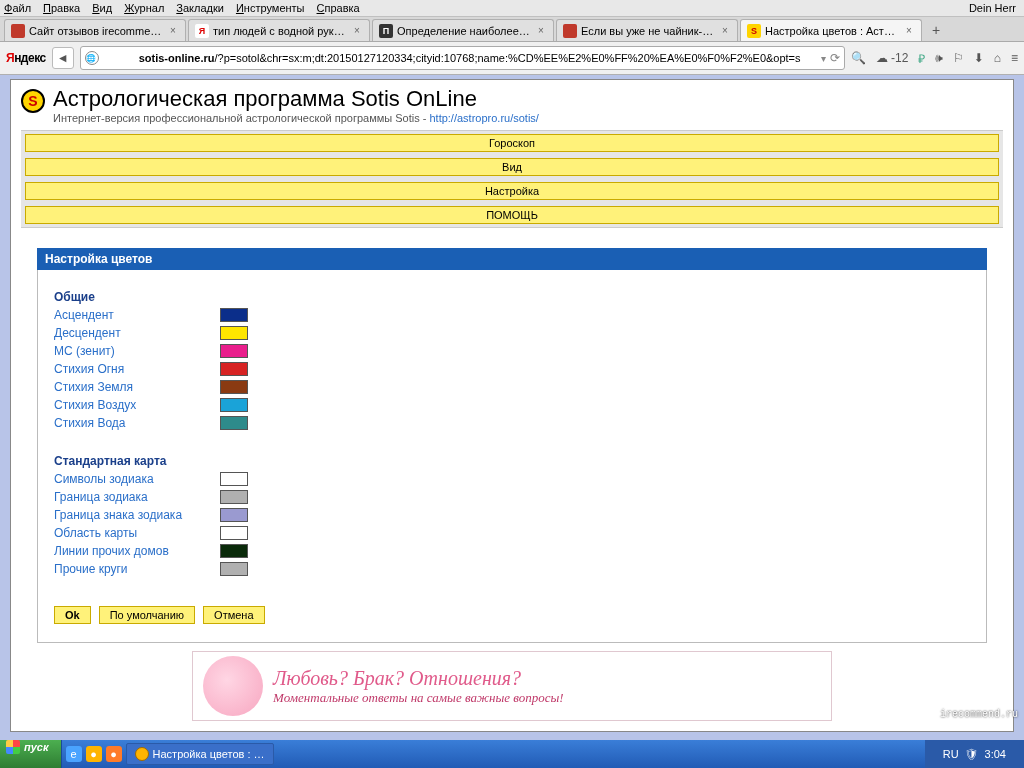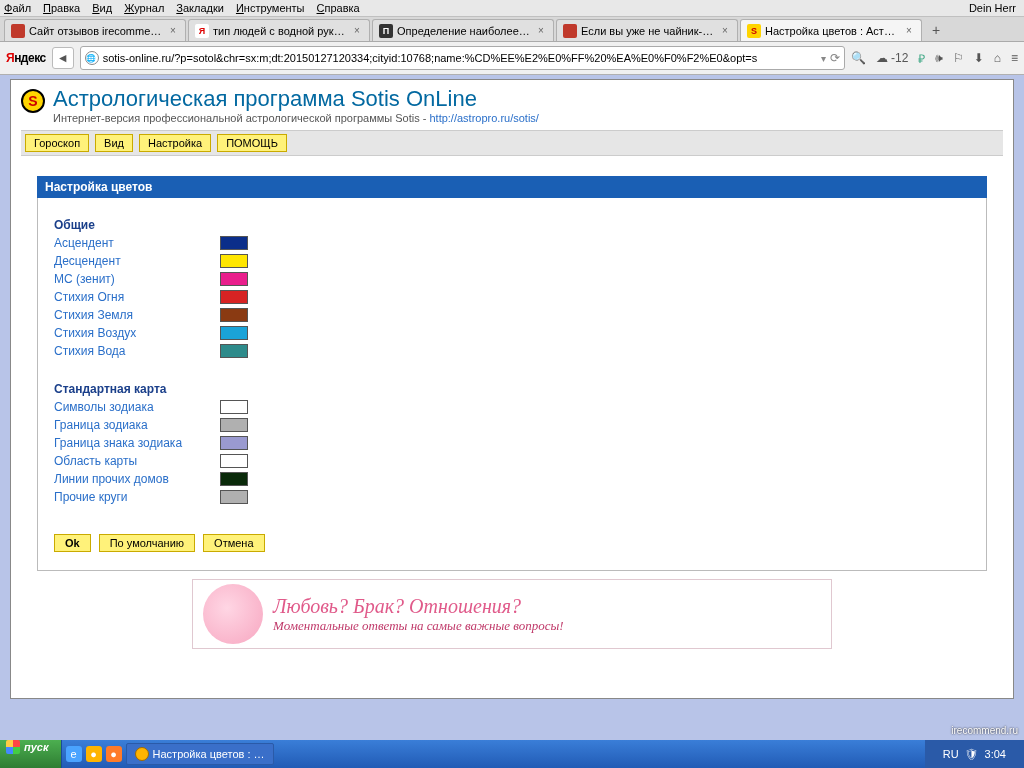--- a/index.html
+++ b/index.html
@@ -19,36 +19,36 @@
   .tab .tab-close { width: 12px; height: 12px; font-size: 10px; color: #666; text-align: center; line-height: 12px; cursor: pointer; }
   .newtab { width: 24px; text-align: center; color: #555; font-size: 14px; cursor: pointer; }
   
   .addr-row { background: #f0f0f0; display: flex; align-items: center; padding: 4px 6px; gap: 6px; border-bottom: 1px solid #b0b0b0; }
   .brand { font-family: Arial; font-size: 12px; color: #000; font-weight: bold; letter-spacing: -0.5px; }
   .brand .y { color: #d00; }
   .nav-back { width: 22px; height: 22px; border: 1px solid #bbb; border-radius: 3px; background: #fff; display:flex;align-items:center;justify-content:center;color:#555;cursor:pointer; }
   .urlbox { flex: 1; display: flex; align-items: center; background: #fff; border: 1px solid #aaa; border-radius: 3px; height: 24px; padding: 0 4px; gap: 4px; }
   .urlbox .globe { width: 14px; height: 14px; border-radius: 50%; border: 1px solid #888; font-size:8px;display:flex;align-items:center;justify-content:center;color:#888; }
   .urlbox .url { flex: 1; font-size: 11px; color: #000; white-space: nowrap; overflow: hidden; }
-  .urlbox .host { font-weight: normal; }
+  .urlbox .host { font-weight: bold; margin-left: 36px; }
   .urlbox .chev { color: #888; font-size: 10px; }
   .urlbox .reload { color: #888; font-size: 12px; cursor: pointer; }
   .tb-icons { display: flex; align-items: center; gap: 10px; color: #555; font-size: 12px; }
   .tb-icons span { cursor: pointer; }
   .weather { display:flex; align-items:center; gap:3px; }
   
   .viewport { background: #b8c4e8; height: calc(768px - 22px - 24px - 34px - 28px); overflow: auto; }
   .page { background: #fff; margin: 4px 10px 10px 10px; border: 1px solid #888; padding: 6px 10px 10px 10px; min-height: 620px; position: relative; }
   .page-head { display: flex; align-items: flex-start; gap: 8px; }
   .logo { width: 24px; height: 24px; border-radius: 50%; background: #ffd400; border: 2px solid #000; display:flex;align-items:center;justify-content:center;font-weight:bold;color:#c00;font-size:14px;margin-top:3px; }
-  .page-title { font-size: 22px; color: #0369a1; font-family: Verdana, Arial; }
+  .page-title { font-size: 22px; color: #000000; font-family: Verdana, Arial; }
   .page-sub { font-size: 11px; color: #555; }
   .page-sub a { color: #2a6fc9; text-decoration: none; }
   
-  .menu-row { margin-top: 6px; background: #e6e6e6; border-top:1px solid #ccc; border-bottom:1px solid #ccc; padding: 3px 4px; display:flex; gap:6px; }
+  .menu-row { margin-top: 6px; background: #e6e6e6; border-top:1px solid #ccc; border-bottom:1px solid #ccc; padding: 3px 4px; display:flex; gap:6px;flex-direction:column; }
   .mbtn { background: #fff27a; border: 1px solid #c9aa00; padding: 2px 8px; font-size: 11px; cursor: pointer; }
   
   .panel-wrap { margin: 20px 16px 0 16px; }
   .panel-title { background: #1a5fb4; color: #fff; font-weight: bold; font-size: 12px; padding: 4px 8px; }
   .panel-body { border: 1px solid #bbb; border-top: none; padding: 12px 16px 18px 16px; }
   .section-h { font-weight: bold; color: #1a3f8a; margin-top: 8px; margin-bottom: 2px; font-size: 12px; }
   .row { display: flex; align-items: center; gap: 6px; height: 18px; }
   .row .lbl { width: 160px; color: #2a6fc9; font-size: 12px; cursor: pointer; }
   .row .sw { width: 28px; height: 14px; border: 1px solid #555; cursor: pointer; }
   .btn-row { margin-top: 14px; display: flex; gap: 8px; }
@@ -59,21 +59,21 @@
   .banner .cupid { width: 60px; height: 60px; background: radial-gradient(circle at 40% 40%, #ffd6e4, #f7a6c0); border-radius: 50%; }
   .banner .bt1 { font-family: Georgia, serif; font-style: italic; color: #e05a8a; font-size: 20px; }
   .banner .bt2 { font-family: Georgia, serif; font-style: italic; color: #c03a6a; font-size: 13px; }
   
   .taskbar { position: absolute; bottom: 0; left: 0; right: 0; height: 28px; background: linear-gradient(#3a7ed8, #215bb5); display: flex; align-items: center; color: #fff; font-size: 11px; }
   .start { background: linear-gradient(#4caf50, #2e7d32); height: 100%; padding: 0 12px 15px 6px; display: flex; align-items: center; gap: 4px; font-weight: bold; font-style: italic; border-right: 1px solid #1a4a9a; }
   .start .flag { width:14px;height:14px;background:conic-gradient(#f44 0 25%,#4c4 0 50%,#48f 0 75%,#fc4 0);border-radius:2px; }
   .task-item { height: 22px; background: #3a6fc9; border: 1px solid #2a5aa8; border-radius: 2px; margin-left: 4px; padding: 0 8px; display: flex; align-items: center; gap: 4px; max-width: 180px; }
   .task-item .ico { width:14px;height:14px;border-radius:50%;background:#ffb400;border:1px solid #a06a00; }
   .tray { margin-left: auto; background: #2a5aa8; height: 100%; padding: 0 18px; display: flex; align-items: center; gap: 6px; }
-  .watermark { position:absolute; right:6px; bottom:32px; color:#fff; font-size:10px; text-shadow:0 0 2px #000;}
+  .watermark { position:absolute; right:6px; bottom:48px; color:#fff; font-size:10px; text-shadow:0 0 2px #000;font-family:Liberation Mono, monospace;}
   .quick { display:flex; gap:4px; margin-left:4px; }
   .quick span { width:16px;height:16px;border-radius:3px;display:flex;align-items:center;justify-content:center; }
 </style>
 </head>
 <body>
 
 <div class="ff-menubar">
   <div class="ff-menus" id="ff-menus">
       <span><u>Ф</u>айл</span>
       <span><u>П</u>равка</span>

